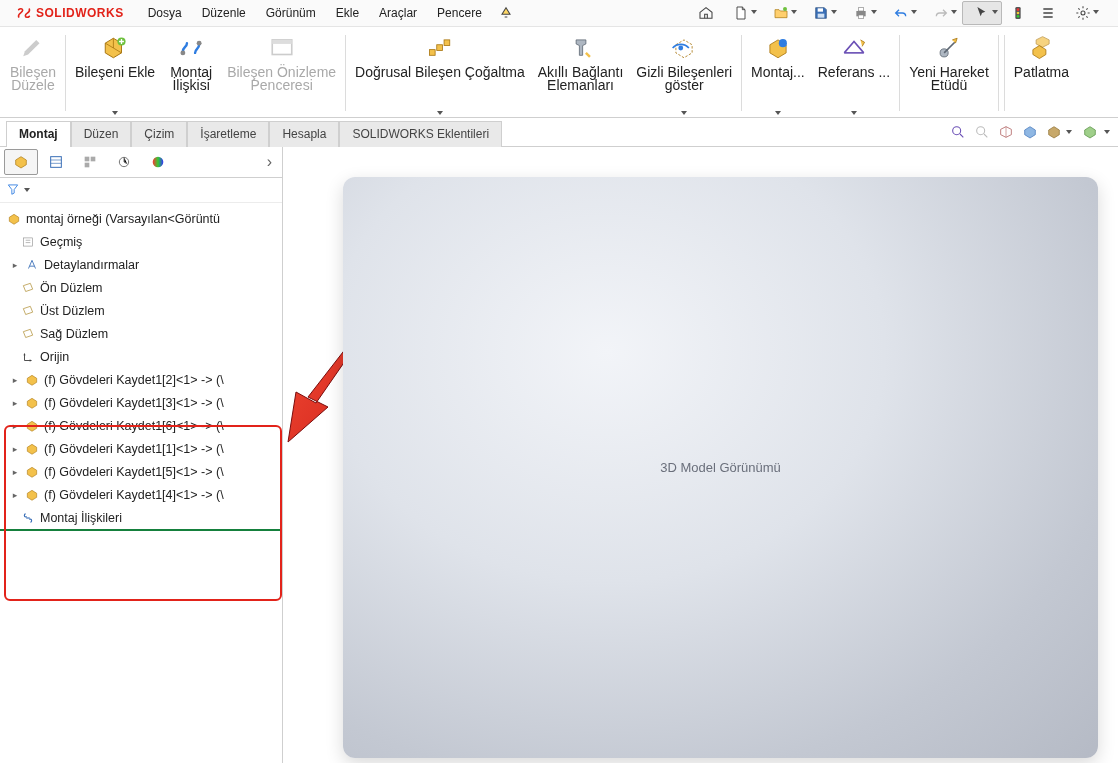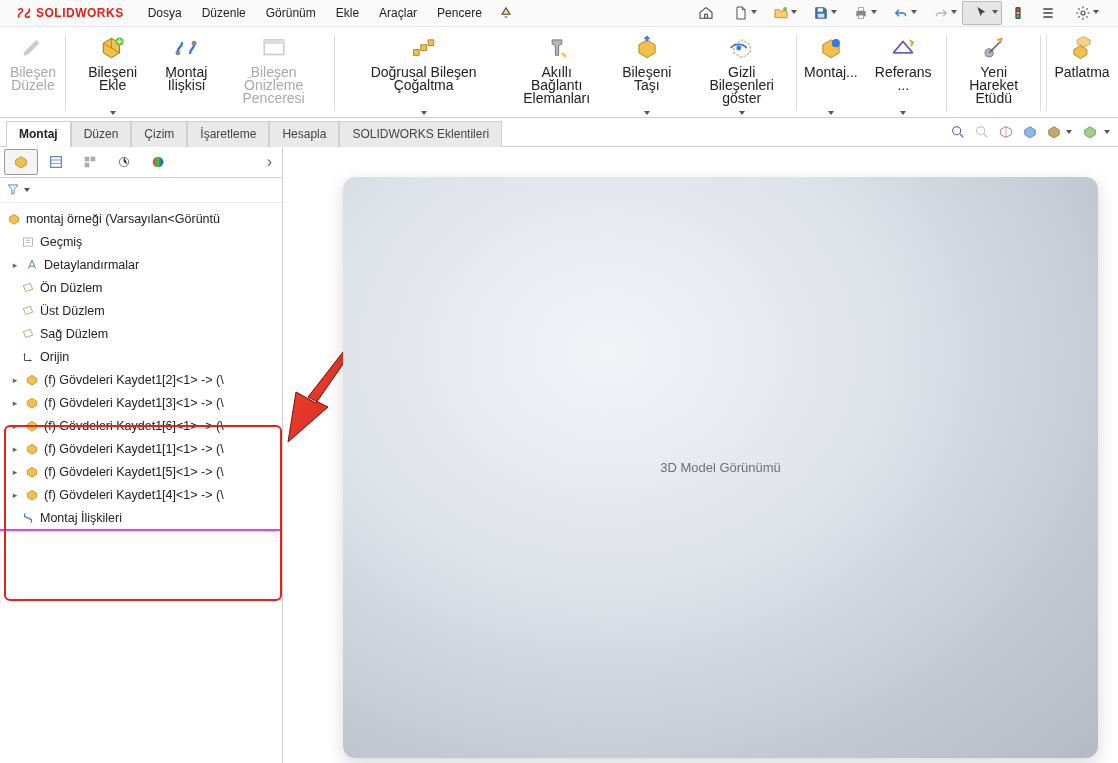--- a/index.html
+++ b/index.html
@@ -219,30 +219,20 @@
           <path d="M10 6h12v5l-4 2v12h-4V13l-4-2z" fill="#aeb7c2" stroke="#5e6773"></path>
           <path d="M22 22l5 5" stroke="#f3c14b" stroke-width="3"></path>
         </svg>
       </span>
     <span class="lab">Akıllı Bağlantı
 Elemanları</span>
   </div>
   <div class="rbtn">
     <span class="ic">
         <svg viewBox="0 0 32 32">
-          <path d="M6 12l10-6 10 6v10l-10 6-10-6z" fill="#f3c14b" stroke="#a87510"></path>
-          <path d="M16 2v6M13 5l3-3 3 3" stroke="#2f7de1" stroke-width="2" fill="none"></path>
-        </svg>
-      </span>
-    <span class="lab">Bileşeni Taşı</span>
-    <span class="drop2 car"></span>
-  </div>
-  <div class="rbtn">
-    <span class="ic">
-        <svg viewBox="0 0 32 32">
           <path d="M6 12l10-6 10 6v10l-10 6-10-6z" fill="none" stroke="#a87510" stroke-dasharray="3 2"></path>
           <path d="M2 16c5-6 15-6 20 0" stroke="#2f7de1" stroke-width="2" fill="none"></path>
           <circle cx="12" cy="16" r="3" fill="#2f7de1"></circle>
         </svg>
       </span>
     <span class="lab">Gizli Bileşenleri
 göster</span>
     <span class="drop2 car"></span>
   </div>
   <div class="rsep"></div>
@@ -502,21 +492,21 @@
       </div>
       <div class="node" style="padding-left:10px">
         <span class="exp">▸</span>
         <span class="tic">
             <svg viewBox="0 0 24 24">
               <path d="M4 9l8-5 8 5v7l-8 5-8-5z" fill="#f3c14b" stroke="#a87510"></path>
             </svg>
           </span>
         <span>(f) Gövdeleri Kaydet1[4]&lt;1&gt; -&gt; (\</span>
       </div>
-      <div class="node ind1" style="border-bottom:2px solid #d946ef">
+      <div class="node ind1" style="border-bottom:2px solid #15803d">
         <span class="exp"></span>
           <span class="tic">
             <svg viewBox="0 0 24 24">
               <path d="M8 5c-3 0-3 5 0 5h2M16 19c3 0 3-5 0-5h-2" stroke="#3a6fb7" stroke-width="2" fill="none"></path>
               <path d="M9 12h6" stroke="#3a6fb7" stroke-width="2"></path>
             </svg>
           </span>
         <span>Montaj İlişkileri</span>
       </div>
     </div>

